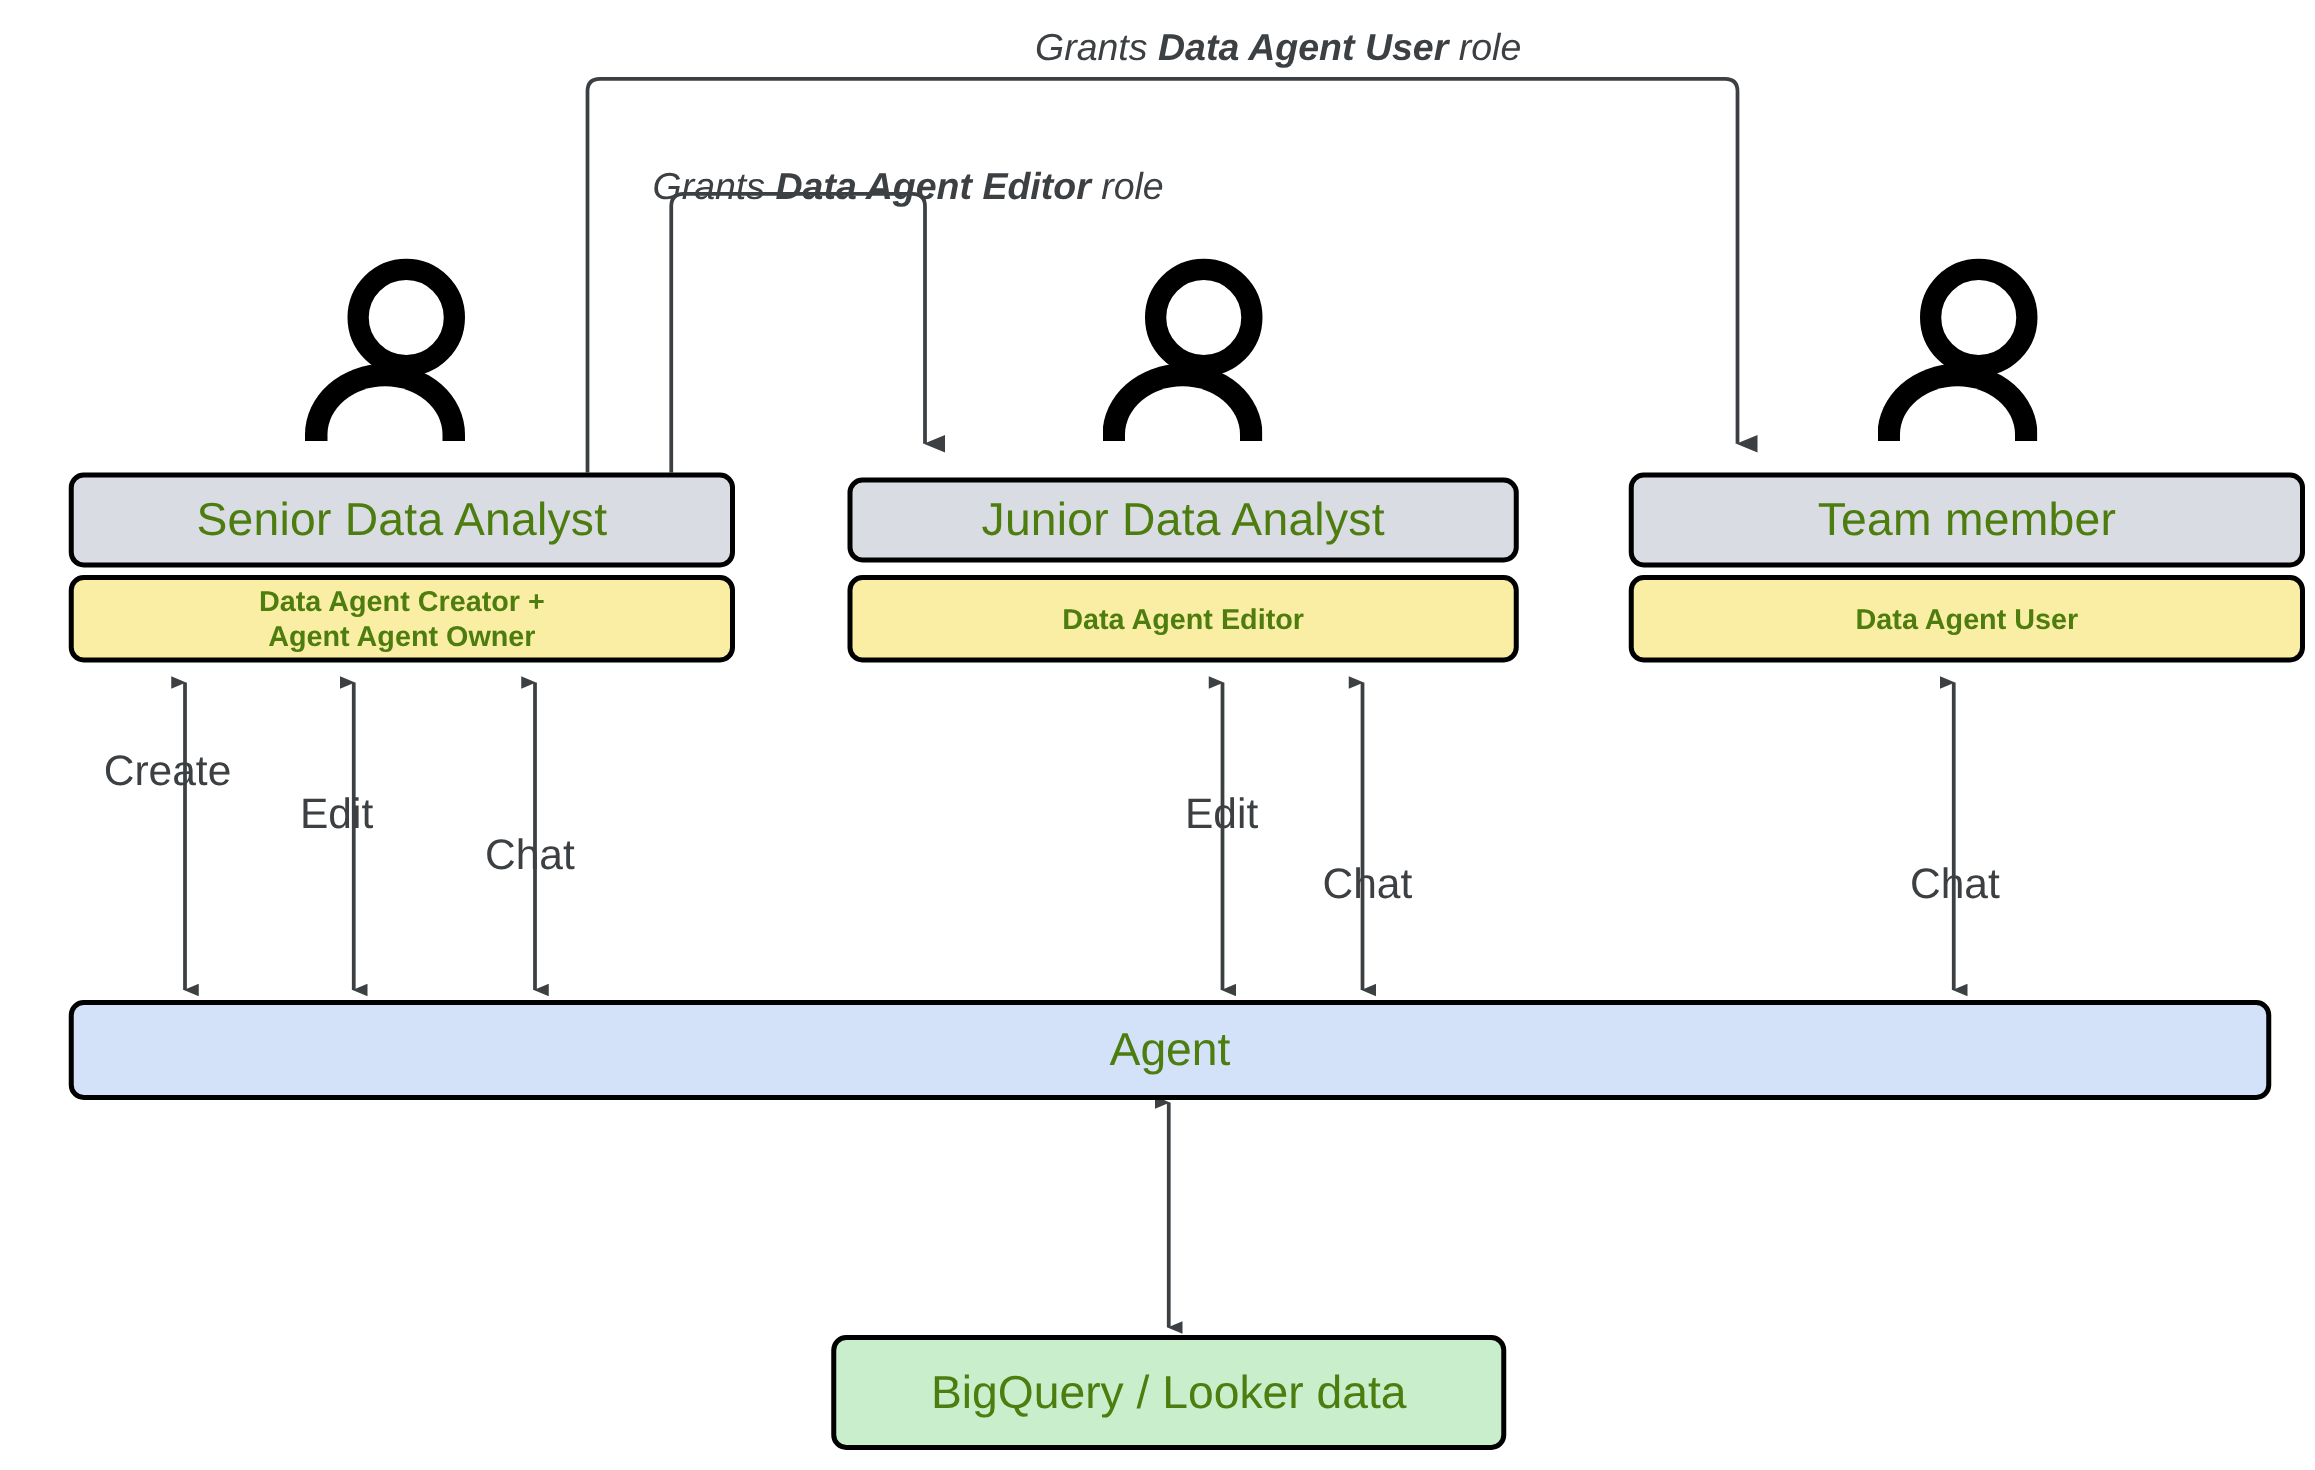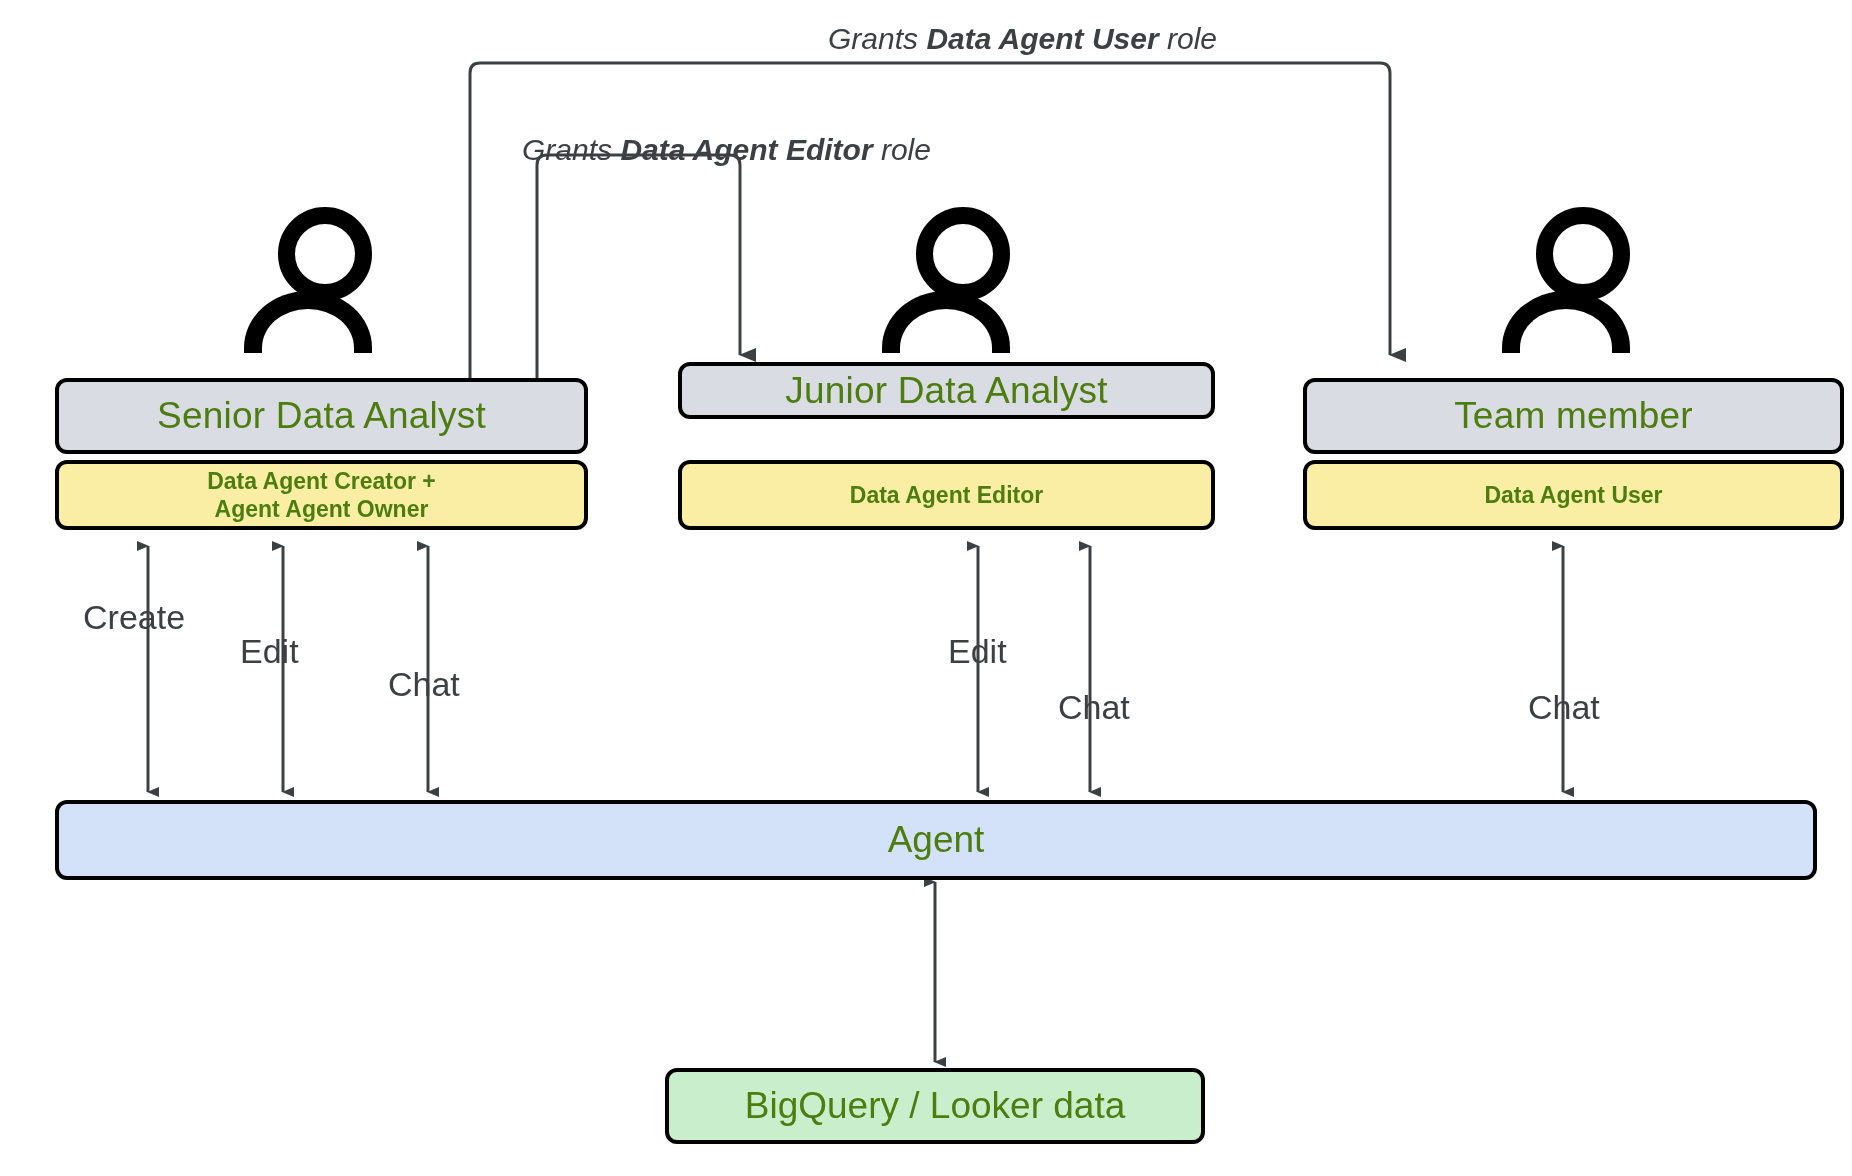--- a/index.html
+++ b/index.html
@@ -184,21 +184,21 @@
   </div>
 
   <div class="node role-title" style="left:55px; top:378px; width:533px; height:76px;">
     <span>Senior Data Analyst</span>
   </div>
   <div class="node role-perm" style="left:55px; top:460px; width:533px; height:70px; flex-direction:column;">
     <span>Data Agent Creator +</span>
     <span>Agent Agent Owner</span>
   </div>
 
-  <div class="node role-title" style="left:678px; top:362px; width:537px; height:57px;">
+  <div class="node role-title" style="left:678px; top:382px; width:537px; height:68px;">
     <span>Junior Data Analyst</span>
   </div>
   <div class="node role-perm" style="left:678px; top:460px; width:537px; height:70px;">
     <span>Data Agent Editor</span>
   </div>
 
   <div class="node role-title" style="left:1303px; top:378px; width:541px; height:76px;text-align:right;">
     <span>Team member</span>
   </div>
   <div class="node role-perm" style="left:1303px; top:460px; width:541px; height:70px;">
@@ -211,17 +211,17 @@
 
   <div class="flow-label" style="left:948px; top:632px;">Edit</div>
   <div class="flow-label" style="left:1058px; top:688px;">Chat</div>
 
   <div class="flow-label" style="left:1528px; top:688px;">Chat</div>
 
   <div class="node agent-bar" style="left:55px; top:800px; width:1762px; height:80px;">
     <span>Agent</span>
   </div>
 
-  <div class="node data-box" style="left:665px; top:1068px; width:540px; height:76px;">
+  <div class="node data-box" style="left:665px; top:1068px; width:540px; height:92px;">
     <span>BigQuery / Looker data</span>
   </div>
 
 </div>
 
 </body></html>

